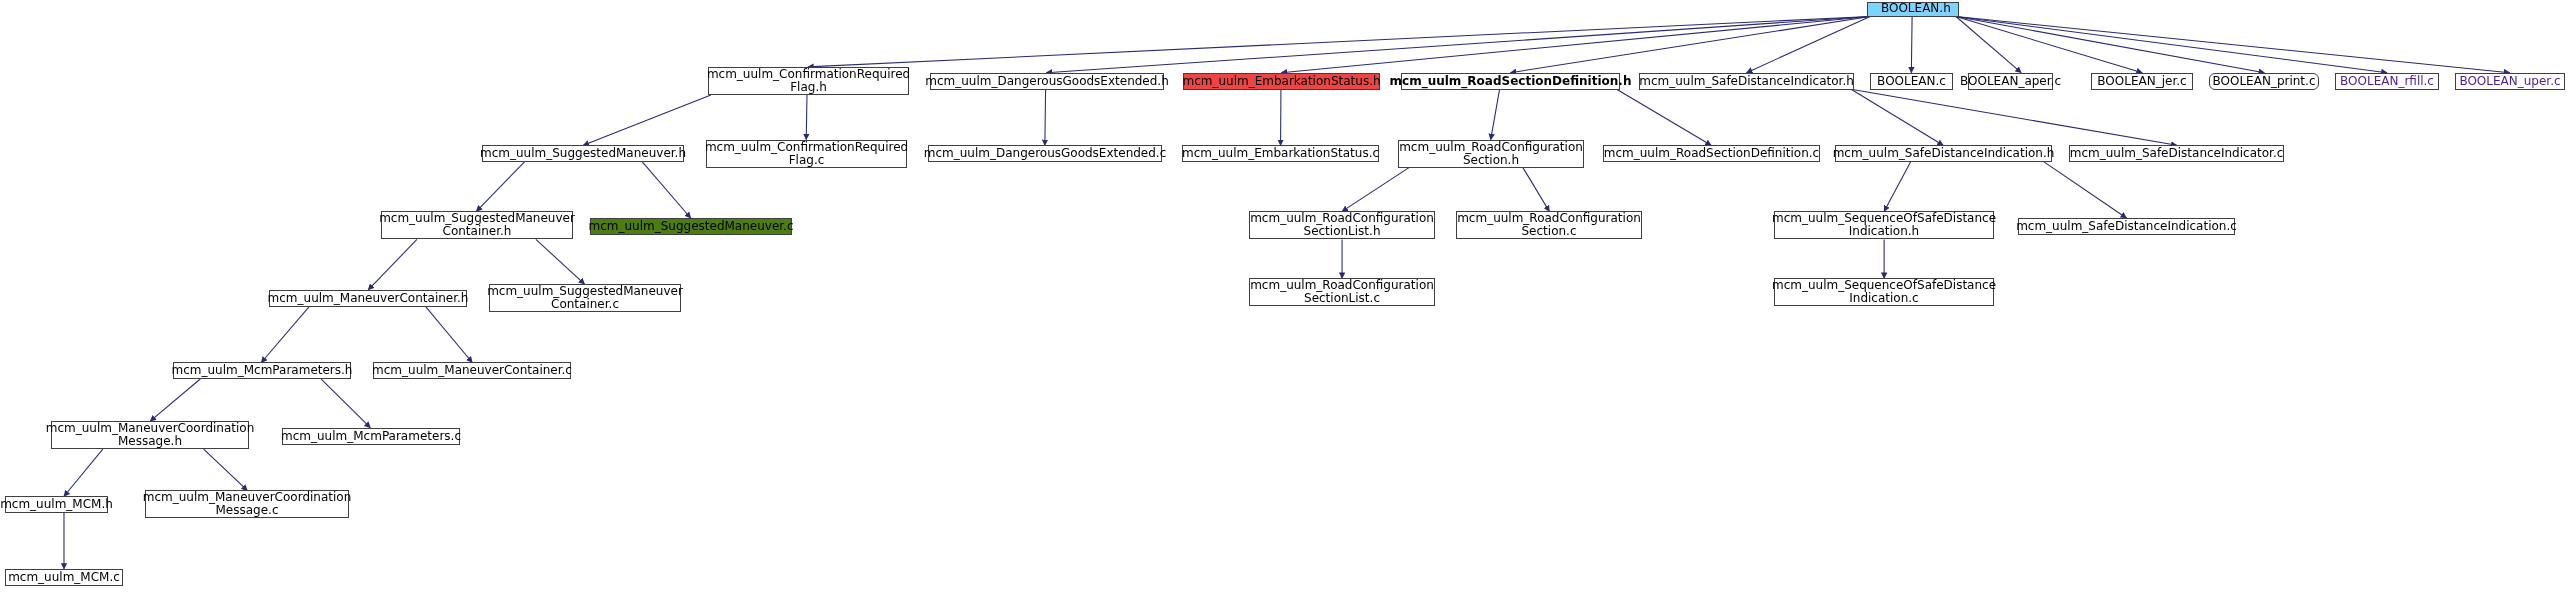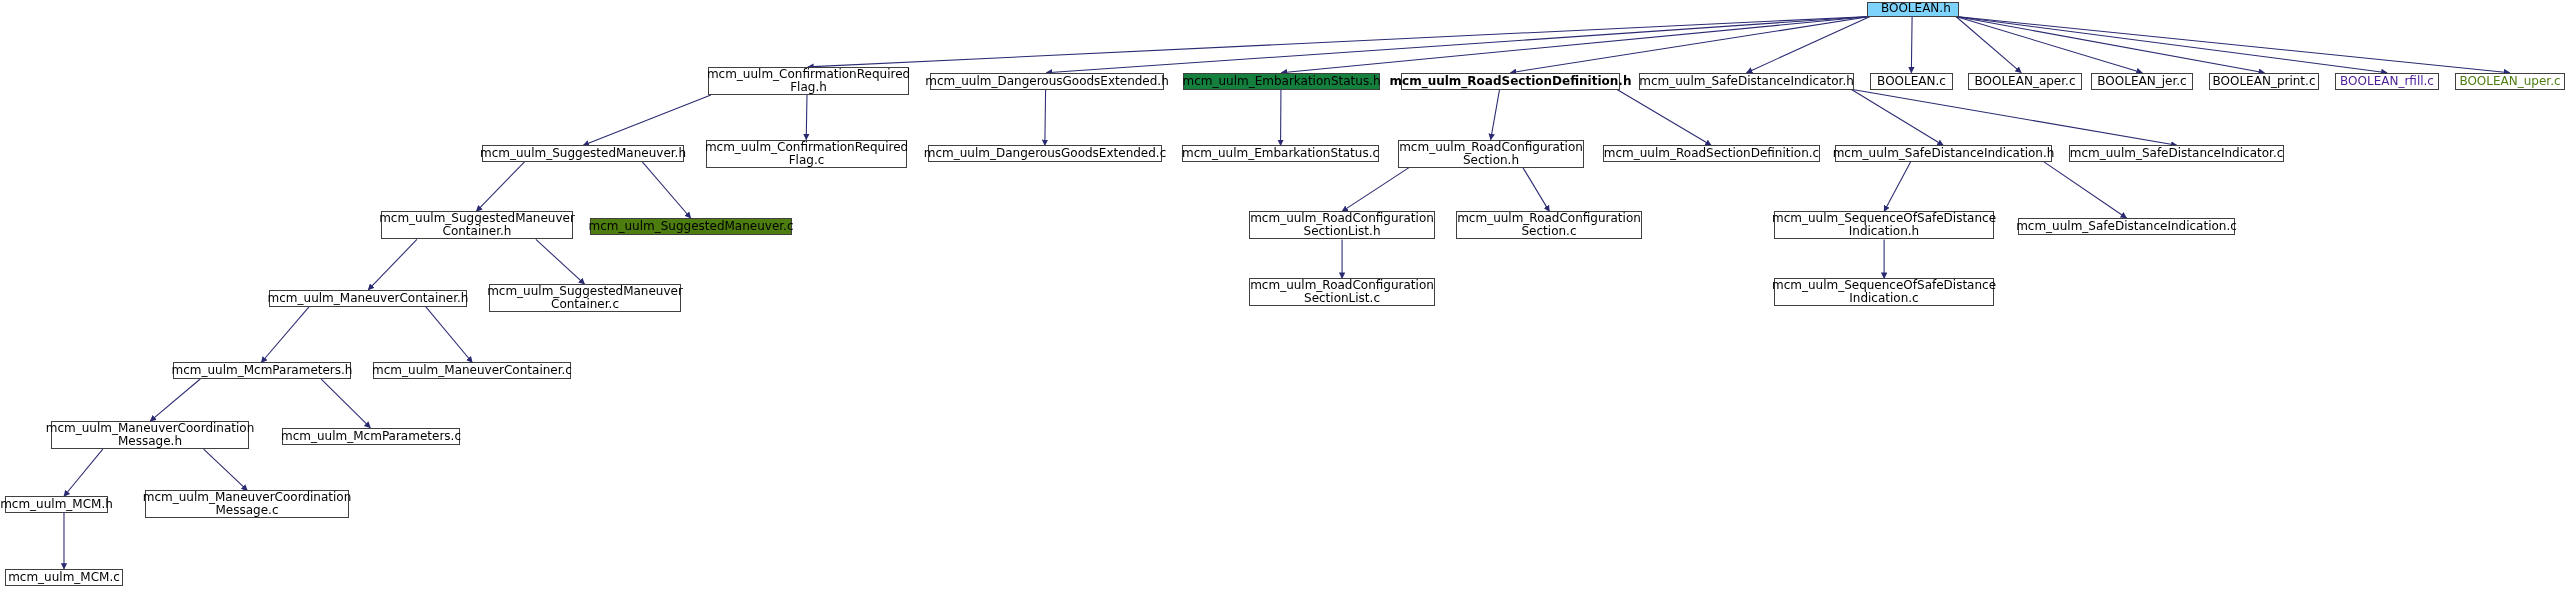--- a/index.html
+++ b/index.html
@@ -58,29 +58,29 @@
       <line x1="389.1" y1="459" x2="448.5" y2="518" stroke="#2a2a72" stroke-width="1.3" marker-end="url(#arrow)"></line>
       <line x1="124.525" y1="544" x2="77.5" y2="601" stroke="#2a2a72" stroke-width="1.3" marker-end="url(#arrow)"></line>
       <line x1="246.625" y1="544" x2="299.5" y2="594" stroke="#2a2a72" stroke-width="1.3" marker-end="url(#arrow)"></line>
       <line x1="77.5" y1="621" x2="77.5" y2="689" stroke="#2a2a72" stroke-width="1.3" marker-end="url(#arrow)"></line>
     </svg>
   <div id="nodes-layer">
       <div class="node root" style="left: 1867px; top: 1.7px; width: 92px; height: 15px; border-color: rgb(64, 64, 64); color: rgb(0, 0, 0); background: #7dd3fc; padding-left: 9px;">BOOLEAN.h</div>
       <div class="node" style="left: 708px; top: 67px; width: 201px; height: 28px; border-color: rgb(64, 64, 64); color: rgb(0, 0, 0); background: rgb(255, 255, 255);">mcm_uulm_ConfirmationRequired
 Flag.h</div>
       <div class="node" style="left: 930px; top: 73px; width: 234px; height: 16.5px; border-color: rgb(64, 64, 64); color: rgb(0, 0, 0); background: rgb(255, 255, 255);">mcm_uulm_DangerousGoodsExtended.h</div>
-      <div class="node" style="left: 1183px; top: 73px; width: 197px; height: 16.5px; border-color: rgb(64, 64, 64); color: rgb(0, 0, 0); background: #15803d;">mcm_uulm_EmbarkationStatus.h</div>
+      <div class="node" style="left: 1183px; top: 73px; width: 197px; height: 16.5px; border-color: rgb(64, 64, 64); color: rgb(0, 0, 0); background: #ef4444;">mcm_uulm_EmbarkationStatus.h</div>
       <div class="node" style="left: 1401px; top: 73px; width: 219px; height: 16.5px; border-color: rgb(64, 64, 64); color: rgb(0, 0, 0); background: rgb(255, 255, 255); font-weight: bold;">mcm_uulm_RoadSectionDefinition.h</div>
       <div class="node" style="left: 1639px; top: 73px; width: 215px; height: 16.5px; border-color: rgb(64, 64, 64); color: rgb(0, 0, 0); background: rgb(255, 255, 255);">mcm_uulm_SafeDistanceIndicator.h</div>
       <div class="node src" style="left: 1870px; top: 73px; width: 83px; height: 16.5px; border-color: rgb(64, 64, 64); color: rgb(0, 0, 0); background: rgb(255, 255, 255);">BOOLEAN.c</div>
-      <div class="node src" style="left: 1968px; top: 73px; width: 114px; height: 16.5px; border-color: rgb(64, 64, 64); color: rgb(0, 0, 0); background: rgb(255, 255, 255);">BOOLEAN_aper.c</div>
+      <div class="node src" style="left: 1968px; top: 73px; width: 85px; height: 16.5px; border-color: rgb(64, 64, 64); color: rgb(0, 0, 0); background: rgb(255, 255, 255);">BOOLEAN_aper.c</div>
       <div class="node src" style="left: 2091px; top: 73px; width: 102px; height: 16.5px; border-color: rgb(64, 64, 64); color: rgb(0, 0, 0); background: rgb(255, 255, 255);">BOOLEAN_jer.c</div>
-      <div class="node src" style="left: 2209px; top: 73px; width: 110px; height: 16.5px; border-color: rgb(64, 64, 64); color: rgb(0, 0, 0); background: rgb(255, 255, 255);">BOOLEAN_print.c</div>
+      <div class="node src" style="left: 2209px; top: 73px; width: 110px; height: 16.5px; border-color: rgb(64, 64, 64); color: rgb(0, 0, 0); background: rgb(255, 255, 255); border-radius: 6px;">BOOLEAN_print.c</div>
       <div class="node src" style="left: 2335px; top: 73px; width: 104px; height: 16.5px; border-color: rgb(64, 64, 64); color: #4c1d95; background: rgb(255, 255, 255);">BOOLEAN_rfill.c</div>
-      <div class="node src" style="left: 2455px; top: 73px; width: 110px; height: 16.5px; border-color: rgb(64, 64, 64); color: #4d7c0f; background: rgb(255, 255, 255);">BOOLEAN_uper.c</div>
+      <div class="node src" style="left: 2455px; top: 73px; width: 110px; height: 16.5px; border-color: rgb(64, 64, 64); color: #4c1d95; background: rgb(255, 255, 255);">BOOLEAN_uper.c</div>
       <div class="node" style="left: 482px; top: 145px; width: 202px; height: 16.5px; border-color: rgb(64, 64, 64); color: rgb(0, 0, 0); background: rgb(255, 255, 255);">mcm_uulm_SuggestedManeuver.h</div>
       <div class="node src" style="left: 706px; top: 140px; width: 201px; height: 28px; border-color: rgb(64, 64, 64); color: rgb(0, 0, 0); background: rgb(255, 255, 255);">mcm_uulm_ConfirmationRequired
 Flag.c</div>
       <div class="node src" style="left: 928px; top: 145px; width: 234px; height: 16.5px; border-color: rgb(64, 64, 64); color: rgb(0, 0, 0); background: rgb(255, 255, 255);">mcm_uulm_DangerousGoodsExtended.c</div>
       <div class="node src" style="left: 1182px; top: 145px; width: 197px; height: 16.5px; border-color: rgb(64, 64, 64); color: rgb(0, 0, 0); background: rgb(255, 255, 255);">mcm_uulm_EmbarkationStatus.c</div>
       <div class="node" style="left: 1398px; top: 140px; width: 186px; height: 28px; border-color: rgb(64, 64, 64); color: rgb(0, 0, 0); background: rgb(255, 255, 255);">mcm_uulm_RoadConfiguration
 Section.h</div>
       <div class="node src" style="left: 1603px; top: 145px; width: 217px; height: 16.5px; border-color: rgb(64, 64, 64); color: rgb(0, 0, 0); background: rgb(255, 255, 255);">mcm_uulm_RoadSectionDefinition.c</div>
       <div class="node" style="left: 1835px; top: 145px; width: 217px; height: 16.5px; border-color: rgb(64, 64, 64); color: rgb(0, 0, 0); background: rgb(255, 255, 255);">mcm_uulm_SafeDistanceIndication.h</div>
       <div class="node src" style="left: 2069px; top: 145px; width: 215px; height: 16.5px; border-color: rgb(64, 64, 64); color: rgb(0, 0, 0); background: rgb(255, 255, 255);">mcm_uulm_SafeDistanceIndicator.c</div>

